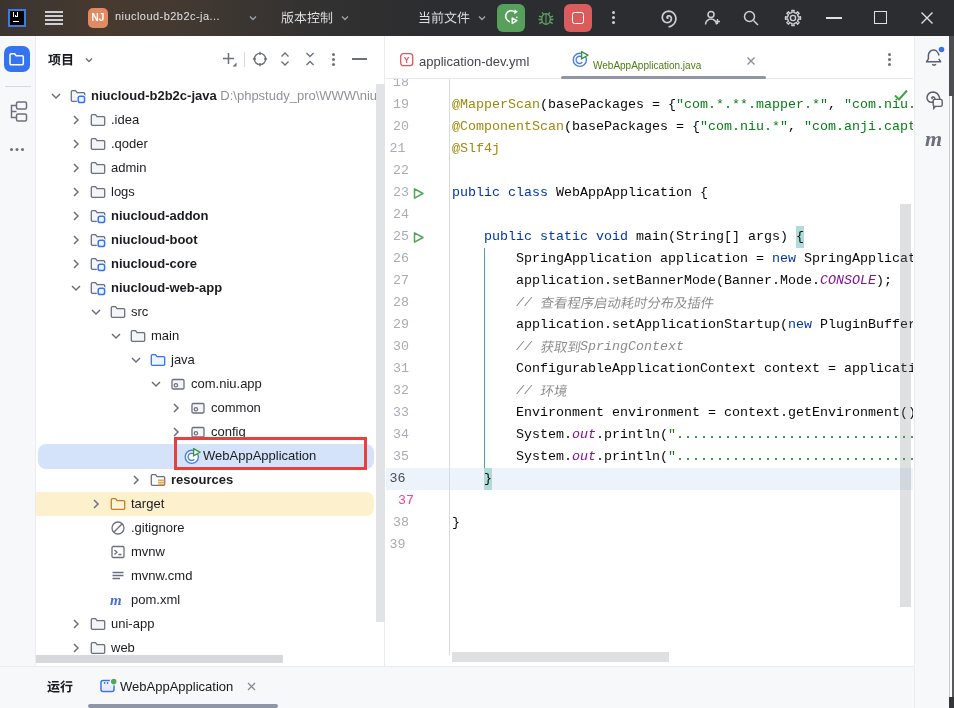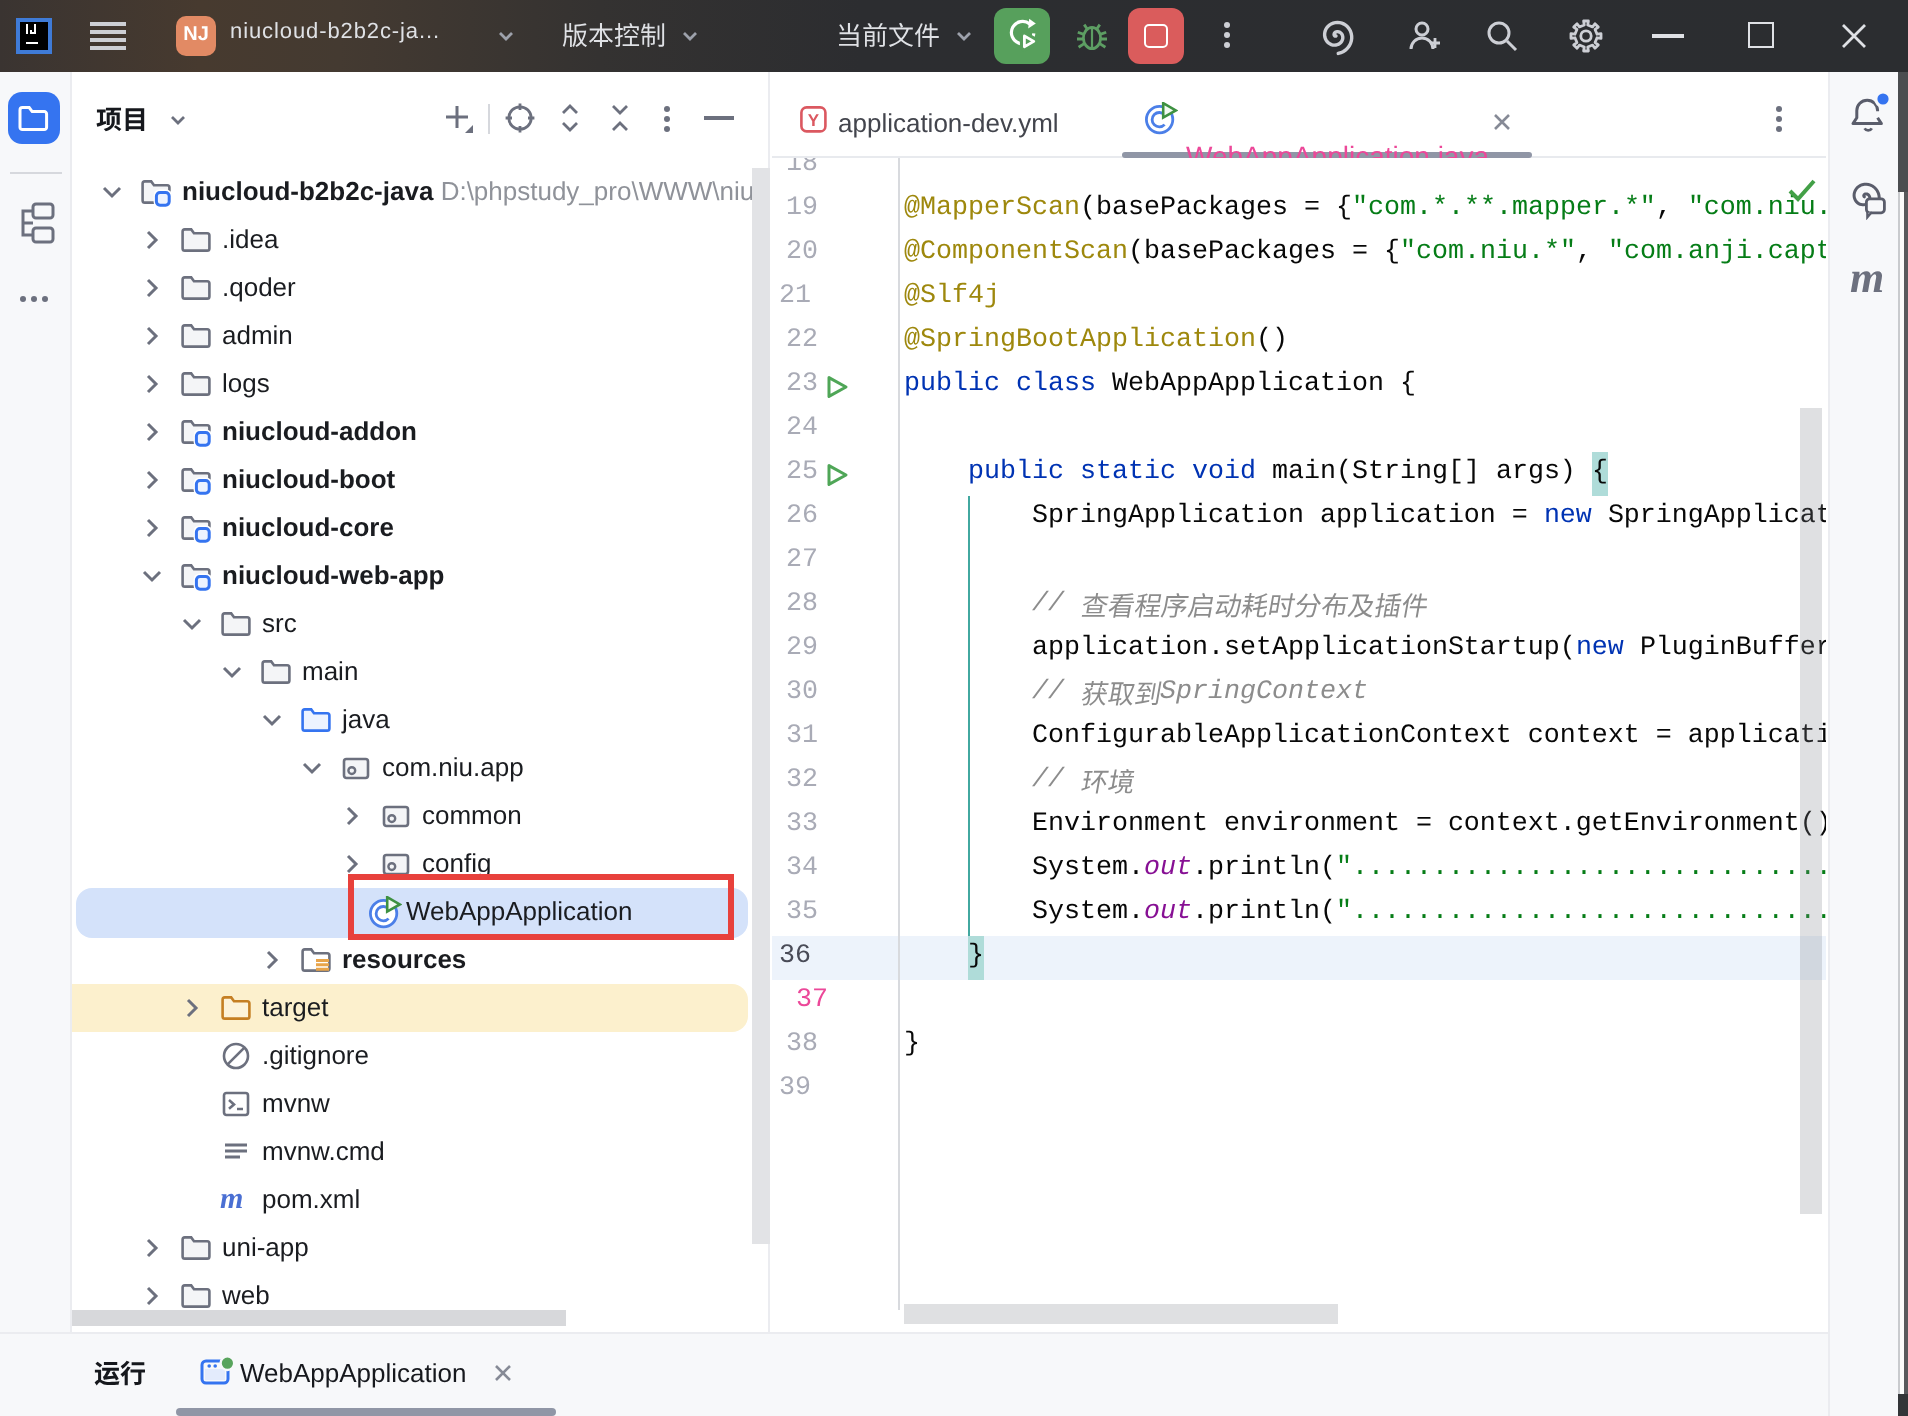--- a/index.html
+++ b/index.html
@@ -314,47 +314,47 @@
 <svg class="abs" style="left:400px;top:53px" width="14" height="14">
     <rect x="0.7" y="0.7" width="12" height="12" rx="2.6" stroke="#db5860" stroke-width="1.3" fill="none"></rect>
     <text x="6.7" y="10" text-anchor="middle" font-family="Liberation Sans" font-size="8.5" font-weight="bold" fill="#db5860">Y</text>
   </svg>
 <div class="abs" style="left:419px;top:54px;font-size:13px;color:#43454d">application-dev.yml</div>
 <svg class="abs" style="left:572px;top:51px" width="17" height="17">
     <circle cx="7.8" cy="8.8" r="6.6" stroke="#4b7fe8" stroke-width="1.4" fill="#fff"></circle>
     <path d="M10.3 6.4 a3.6 3.6 0 1 0 0 4.9" stroke="#4b7fe8" stroke-width="1.4" fill="none"></path>
     <path d="M9.6 0.6 L15.9 4.2 L9.6 7.8 Z" fill="#f2faf2" stroke="#3e9141" stroke-width="1.3"></path>
   </svg>
-<div class="abs" style="left:593px;top:70px;font-size:14px;color:#ec4899">WebAppApplication.java</div>
+<div class="abs" style="left:593px;top:60px;font-size:10px;color:#4d7c0f">WebAppApplication.java</div>
 <svg class="abs" style="left:745px;top:55px" width="12" height="12" stroke="#868a96" stroke-width="1.3">
     <path d="M2.5 2.5 L9.5 9.5 M9.5 2.5 L2.5 9.5"></path>
   </svg>
 <div class="abs" style="left:888px;top:53px;width:3px;height:3px;border-radius:50%;background:#6c707e;box-shadow:0 5px 0 #6c707e,0 10px 0 #6c707e"></div>
 <div class="abs" style="left:386px;top:79px;width:527px;height:587px;background:#fff;overflow:hidden">
     <div class="abs" style="left:0;top:389px;width:527px;height:22px;background:#edf3fb"></div>
     <div class="abs" style="left:410px;top:147px;width:8px;height:22px;background:#afdcd9"></div>
     <div class="abs" style="left:98px;top:389px;width:8px;height:22px;background:#afdcd9"></div>
     <div class="abs" style="left:98px;top:169px;width:1px;height:220px;background:#42a8a0"></div>
     <div class="abs mono" style="left:0px;top:-7px;width:23px;text-align:right;color:#a9abb6">18</div>
     <div class="abs mono" style="left:0px;top:15px;width:23px;text-align:right;color:#a9abb6">19</div>
     <div class="abs mono" style="left:66px;top:15px"><span style="color:#9e880d">@MapperScan</span><span style="color:#080808">(basePackages = {</span><span style="color:#067d17">"com.*.**.mapper.*"</span><span style="color:#080808">, </span><span style="color:#067d17">"com.niu.**.mapper"</span></div>
     <div class="abs mono" style="left:0px;top:37px;width:23px;text-align:right;color:#a9abb6">20</div>
     <div class="abs mono" style="left:66px;top:37px"><span style="color:#9e880d">@ComponentScan</span><span style="color:#080808">(basePackages = {</span><span style="color:#067d17">"com.niu.*"</span><span style="color:#080808">, </span><span style="color:#067d17">"com.anji.captcha"</span></div>
     <div class="abs mono" style="left:0px;top:59px;width:23px;text-align:center;color:#a9abb6">21</div>
     <div class="abs mono" style="left:66px;top:59px"><span style="color:#9e880d">@Slf4j</span></div>
     <div class="abs mono" style="left:0px;top:81px;width:23px;text-align:right;color:#a9abb6">22</div>
-    <div class="abs mono" style="left:66px;top:81px"><span style="color:#9e880d">@SpringBootApplication</span><span style="color:#080808">()</span></div>
     <div class="abs mono" style="left:0px;top:103px;width:23px;text-align:right;color:#a9abb6">23</div>
     <div class="abs mono" style="left:66px;top:103px"><span style="color:#0033b3">public class </span><span style="color:#080808">WebAppApplication {</span></div>
     <div class="abs mono" style="left:0px;top:125px;width:23px;text-align:right;color:#a9abb6">24</div>
     <div class="abs mono" style="left:0px;top:147px;width:23px;text-align:right;color:#a9abb6">25</div>
     <div class="abs mono" style="left:66px;top:147px"><span style="color:#080808">    </span><span style="color:#0033b3">public static void </span><span style="color:#080808">main(String[] args) </span><span style="color:#080808">{</span></div>
     <div class="abs mono" style="left:0px;top:169px;width:23px;text-align:right;color:#a9abb6">26</div>
     <div class="abs mono" style="left:66px;top:169px"><span style="color:#080808">        SpringApplication application = </span><span style="color:#0033b3">new </span><span style="color:#080808">SpringApplication(WebAppApplication.</span></div>
     <div class="abs mono" style="left:0px;top:191px;width:23px;text-align:right;color:#a9abb6">27</div>
+    <div class="abs mono" style="left:66px;top:191px"><span style="color:#080808">        application.setBannerMode(Banner.Mode.</span><span style="color:#871094;font-style:italic">CONSOLE</span><span style="color:#080808">);</span></div>
     <div class="abs mono" style="left:0px;top:213px;width:23px;text-align:right;color:#a9abb6">28</div>
     <div class="abs mono" style="left:0px;top:235px;width:23px;text-align:right;color:#a9abb6">29</div>
     <div class="abs mono" style="left:66px;top:235px"><span style="color:#080808">        application.setApplicationStartup(</span><span style="color:#0033b3">new </span><span style="color:#080808">PluginBufferingApplicationSta</span></div>
     <div class="abs mono" style="left:0px;top:257px;width:23px;text-align:right;color:#a9abb6">30</div>
     <div class="abs mono" style="left:0px;top:279px;width:23px;text-align:right;color:#a9abb6">31</div>
     <div class="abs mono" style="left:66px;top:279px"><span style="color:#080808">        ConfigurableApplicationContext context = application.run(args)</span></div>
     <div class="abs mono" style="left:0px;top:301px;width:23px;text-align:right;color:#a9abb6">32</div>
     <div class="abs mono" style="left:0px;top:323px;width:23px;text-align:right;color:#a9abb6">33</div>
     <div class="abs mono" style="left:66px;top:323px"><span style="color:#080808">        Environment environment = context.getEnvironment();</span></div>
     <div class="abs mono" style="left:0px;top:345px;width:23px;text-align:right;color:#a9abb6">34</div>

